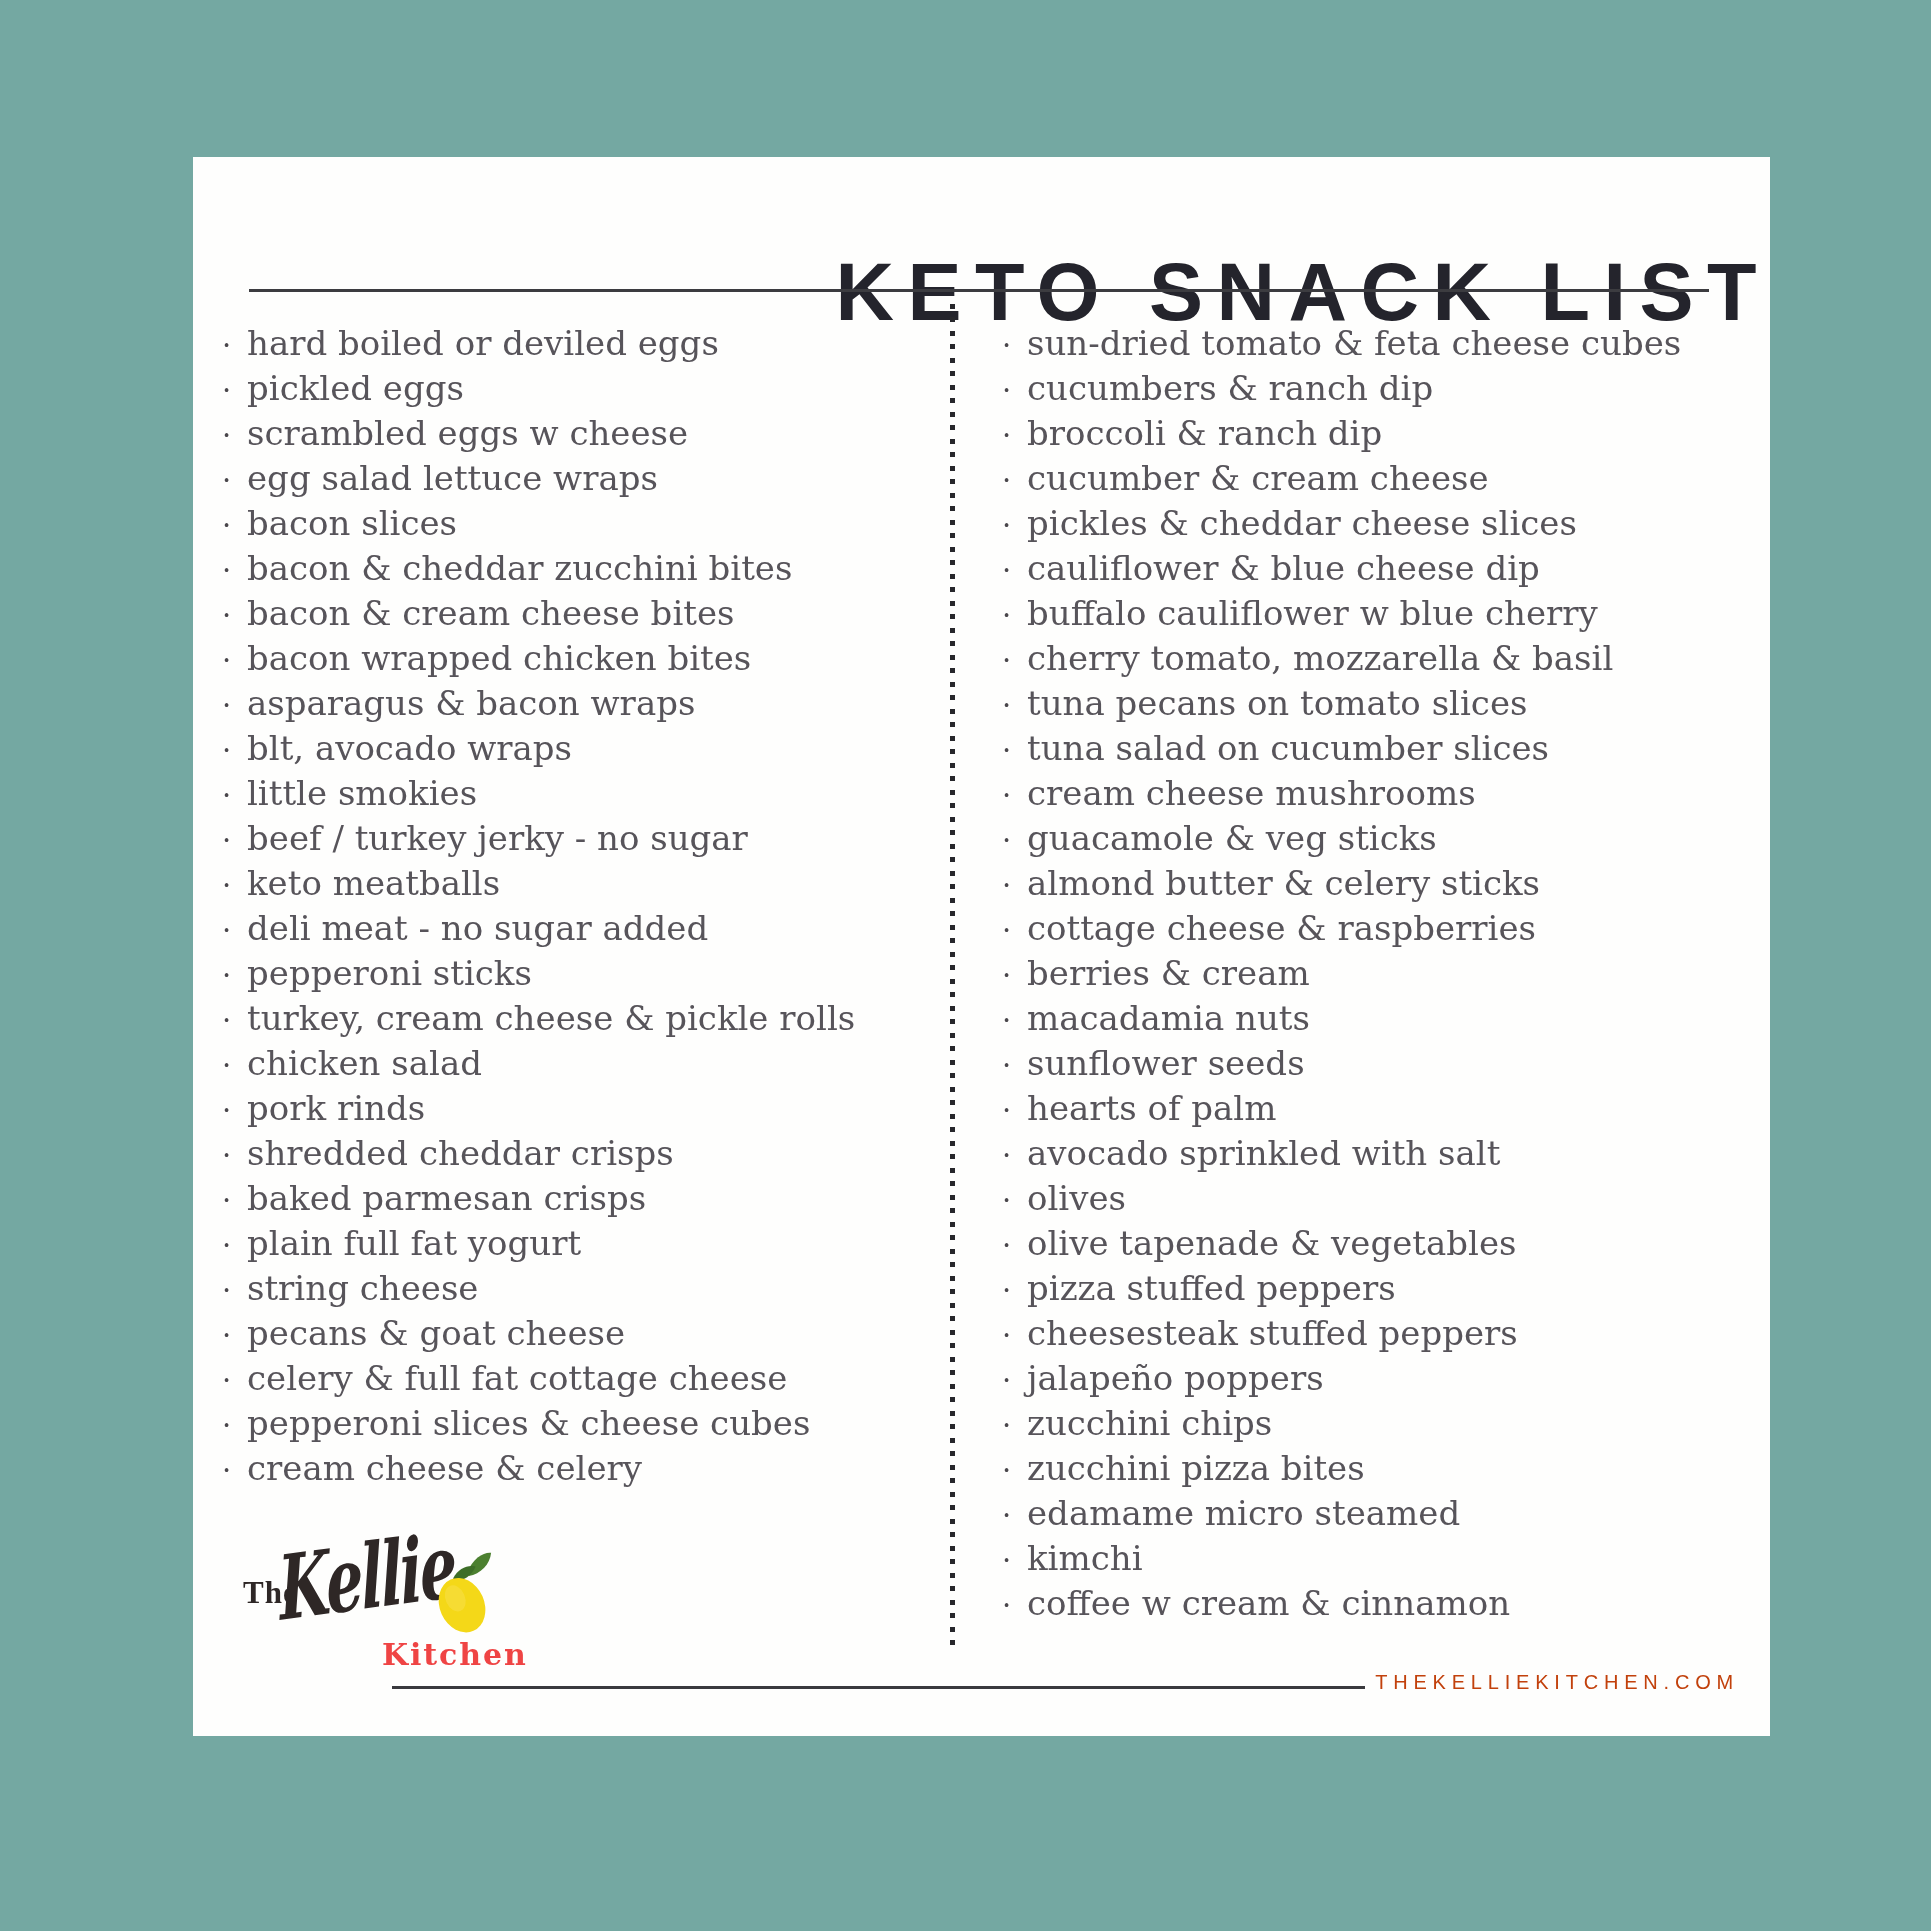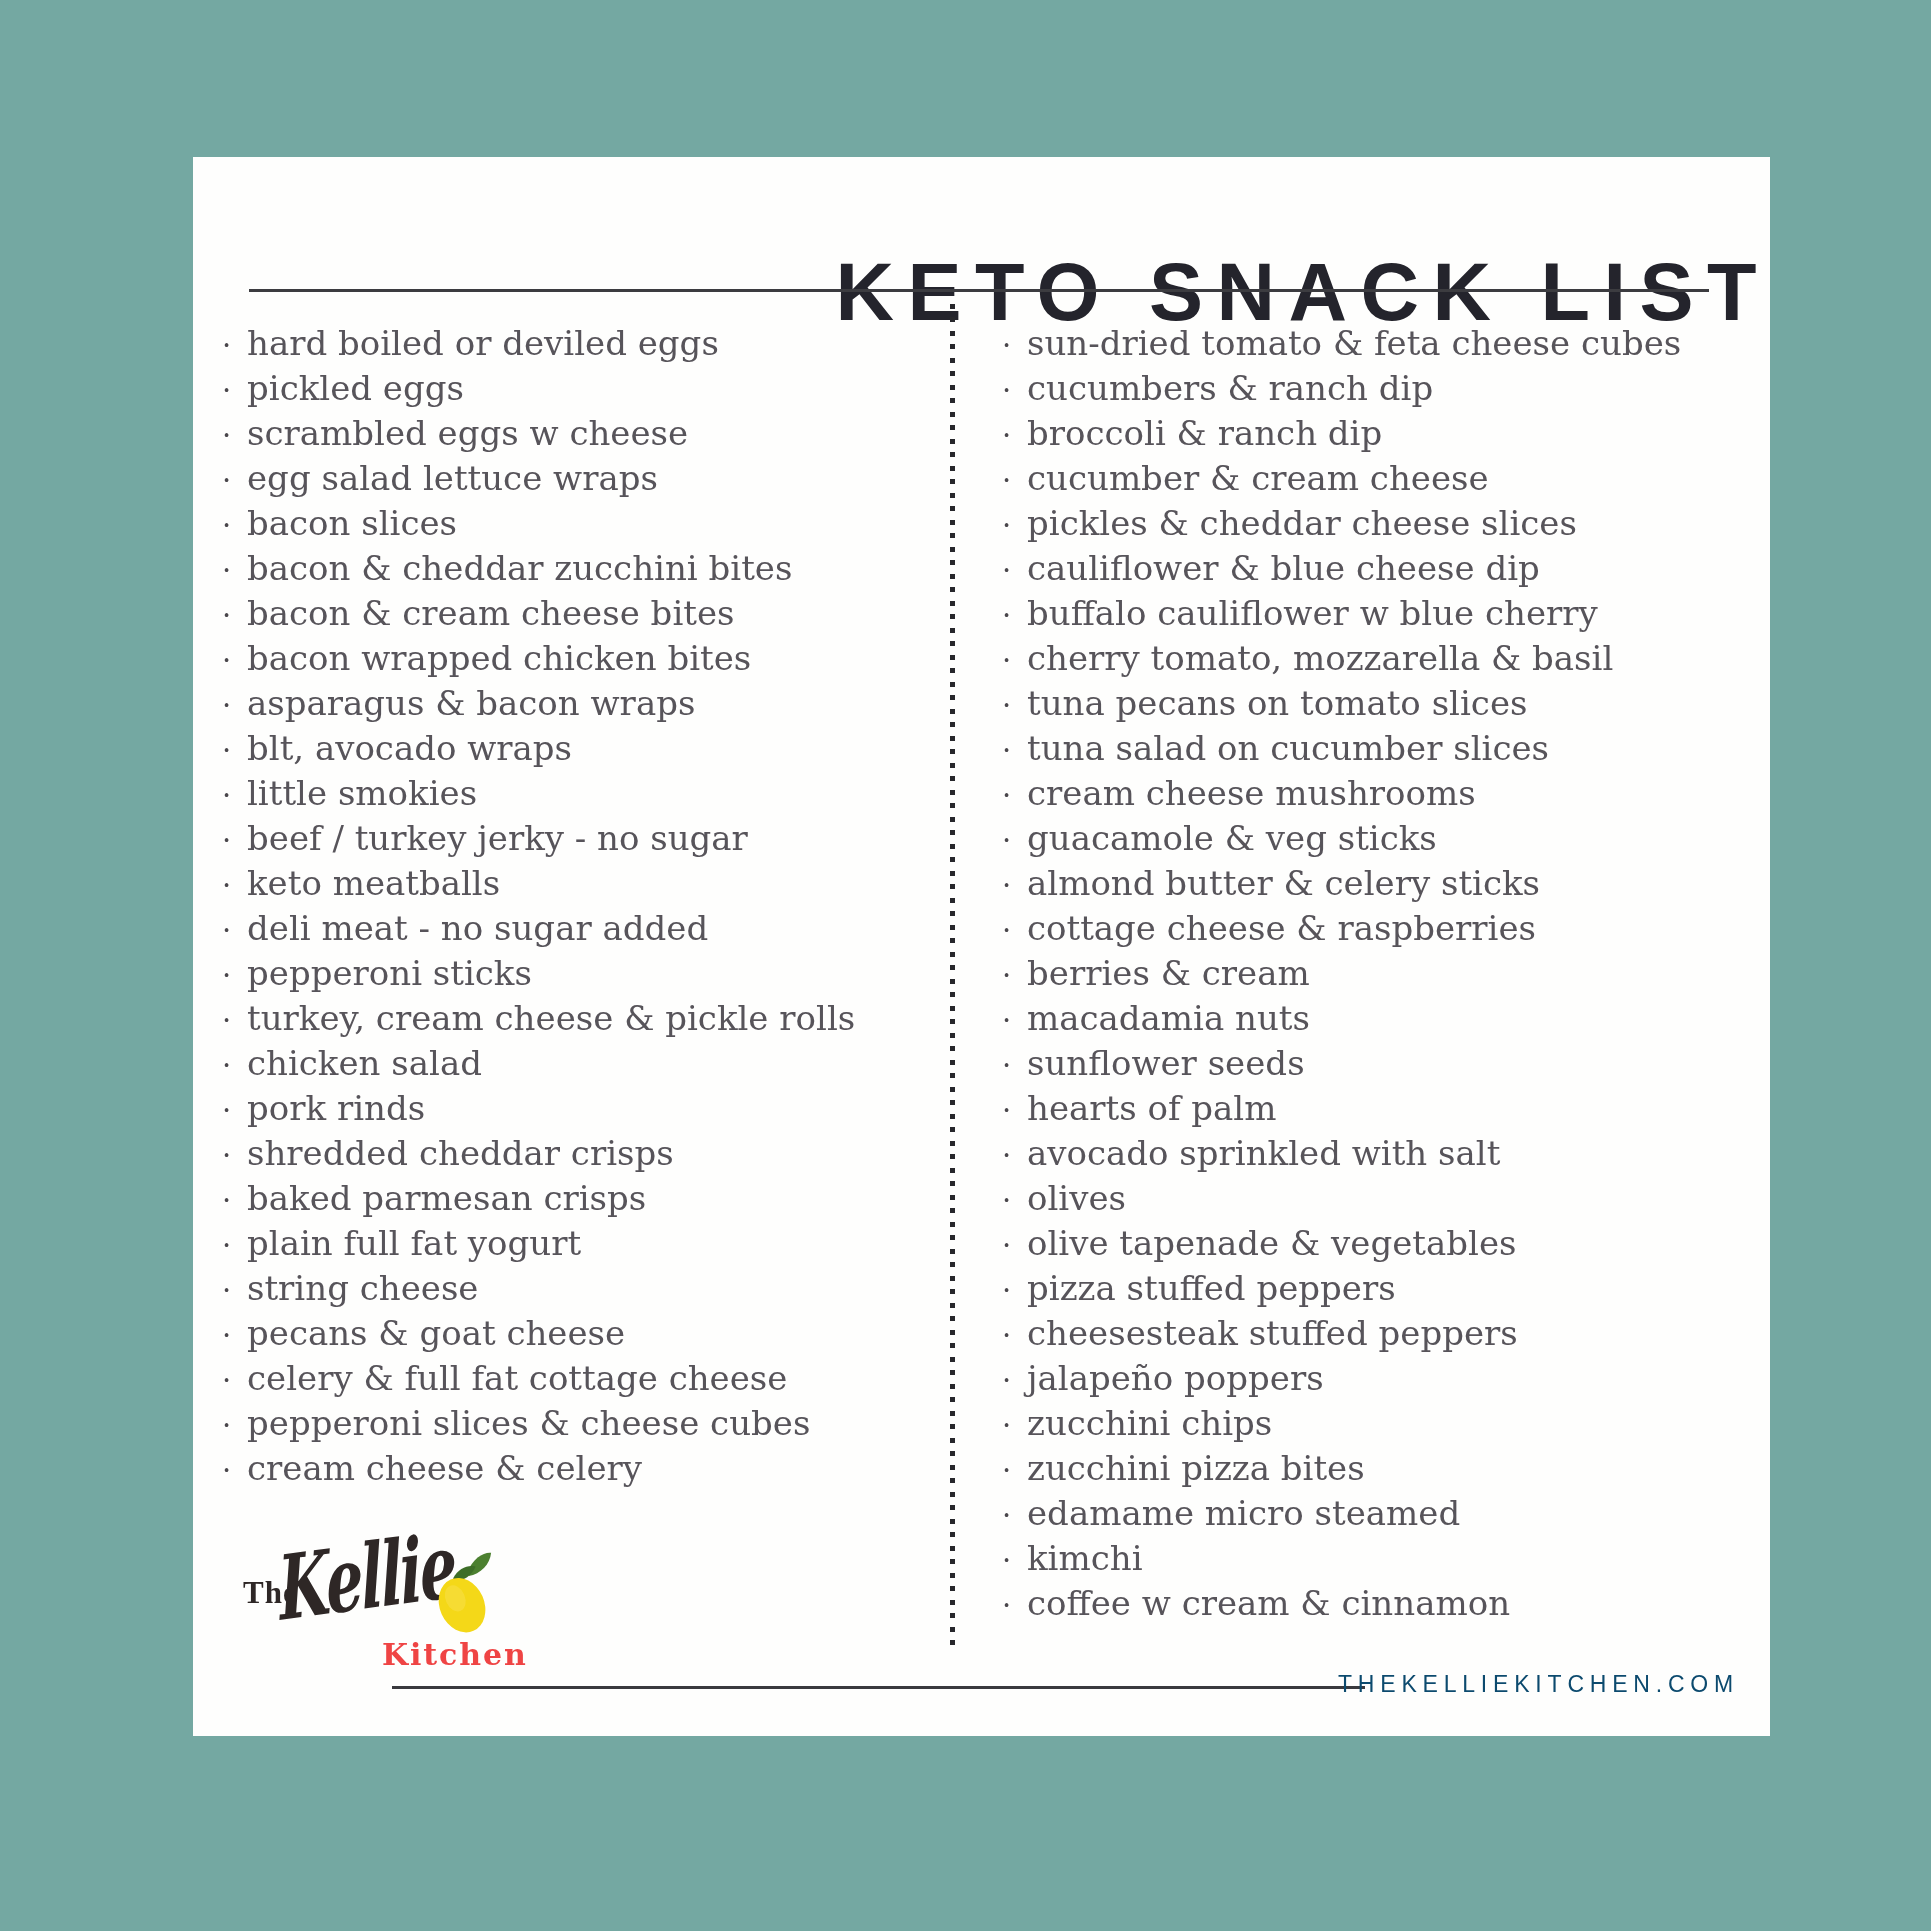--- a/index.html
+++ b/index.html
@@ -28,21 +28,21 @@
             font-weight:700;font-size:31px;color:#2E2726;letter-spacing:1px;}
   .logo-kellie{position:absolute;left:83px;top:27px;font-family:"DejaVu Serif","Liberation Serif",serif;
                font-style:italic;font-weight:700;font-size:89px;color:#2E2726;letter-spacing:-3.9px;
                transform:scaleX(0.66) rotate(-5deg);transform-origin:left top;}
   .logo-kitchen{position:absolute;left:189px;top:128px;font-family:"DejaVu Serif","Liberation Serif",serif;
                 font-weight:700;font-size:30px;color:#ef4444;letter-spacing:1.9px;}
   .logo-lemon{position:absolute;left:239px;top:39px;}
 
   .footer-rule{position:absolute;left:199px;top:1529px;width:973px;height:2.9px;background:#3A3A3E;}
   .footer-url{position:absolute;right:31px;top:1514px;font-family:"Liberation Sans",sans-serif;
-              font-size:23px;letter-spacing:5.8px;color:#0c4a6e;white-space:nowrap;}
+              font-size:20px;letter-spacing:5.8px;color:#c2410c;white-space:nowrap;}
 </style>
 </head>
 <body>
 
 <div class="canvas">
   <div class="card">
 
     <h1 class="title">KETO SNACK LIST</h1>
     <div class="title-rule"></div>
 

